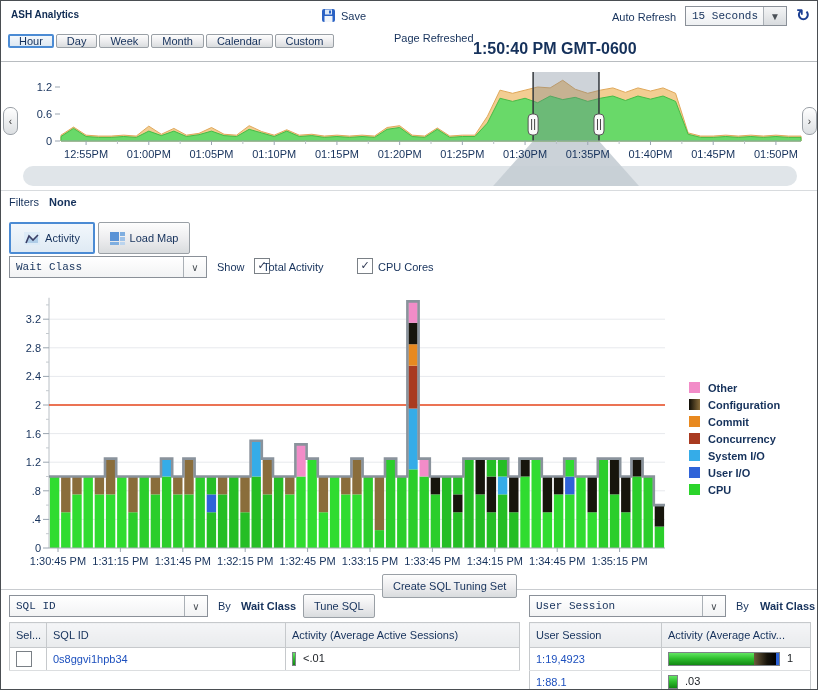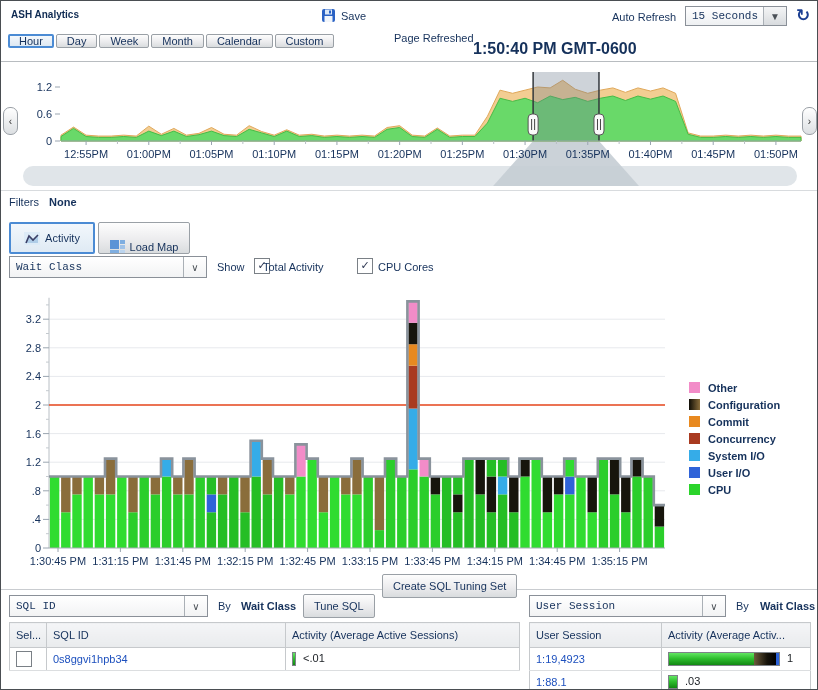--- a/index.html
+++ b/index.html
@@ -158,21 +158,21 @@
     <button class="btn tgl active" style="width:86px;">
       <span style="display:inline-flex;">
         <svg width="16" height="13" viewBox="0 0 16 13">
           <rect x="0" y="0" width="16" height="13" fill="#DDEBF7"></rect>
           <polygon points="2,11 5,4 9,8 14,3 14,11" fill="#AFCDE8"></polygon>
           <polyline points="2,11 5,4 9,8 14,3" fill="none" stroke="#3A3F66" stroke-width="1.6"></polyline>
         </svg>
       </span>
       <span>Activity</span>
     </button>
-    <button class="btn tgl" style="width:92px;align-items:flex-end;">
+    <button class="btn tgl" style="width:92px;">
       <span style="display:inline-flex;">
         <svg width="15" height="13" viewBox="0 0 15 13">
           <rect x="0" y="0" width="9" height="9" fill="#5B93D6"></rect>
           <rect x="10" y="0" width="5" height="4" fill="#7FAEE0"></rect>
           <rect x="10" y="5" width="5" height="4" fill="#9FC2E8"></rect>
           <rect x="0" y="10" width="9" height="3" fill="#7FAEE0"></rect>
           <rect x="10" y="10" width="5" height="3" fill="#BBD4EE"></rect>
         </svg>
       </span>
       <span>Load Map</span>

